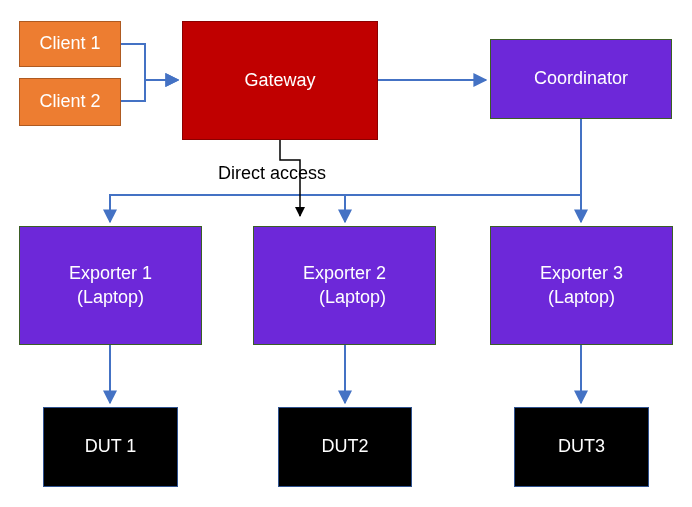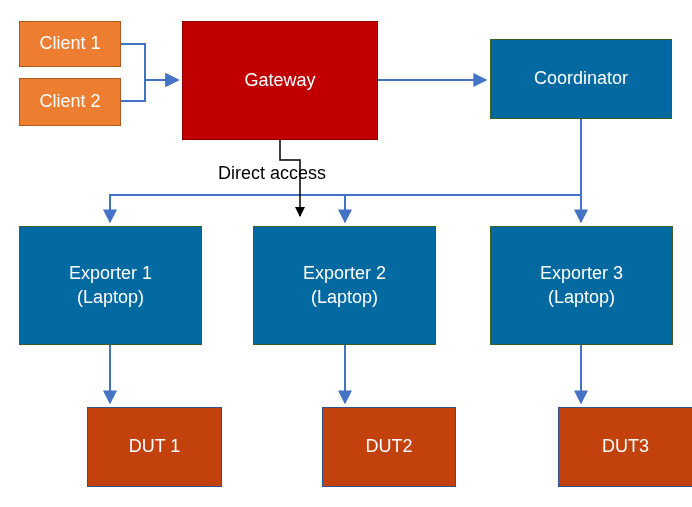--- a/index.html
+++ b/index.html
@@ -1,21 +1,21 @@
 <!DOCTYPE html>
 <html><head>
 <meta charset="utf-8">
 <style>
 html, body { margin: 0; padding: 0; }
 body { width: 692px; height: 507px; position: relative; font-family: "Segoe UI", Arial, sans-serif; background: #fff; }
 .box { position: absolute; display: flex; align-items: center; justify-content: center; color: #fff; font-size: 18px; line-height: 1.3; text-align: center; border: 1px solid; box-sizing: border-box; }
 .orange { background: #ED7D31; border-color: #AE5A21; }
 .red    { background: #C00000; border-color: #8B0000; }
-.green  { background: #0369a1; border-color: #3B5E26; }
-.blue   { background: #c2410c; border-color: #2F528F; margin-left: 44px; }
+.green  { background: #6d28d9; border-color: #3B5E26; }
+.blue   { background: #000000; border-color: #2F528F; }
 .label  { position: absolute; font-size: 18px; color: #000; }
 svg.overlay { position: absolute; top: 0; left: 0; width: 692px; height: 507px; pointer-events: none; }
 </style>
 </head>
 <body>
 
 <div class="box orange" style="left:19px; top:21px; width:102px; height:46px;">
   <span>Client 1</span>
 </div>
 <div class="box orange" style="left:19px; top:78px; width:102px; height:48px;">
@@ -29,21 +29,21 @@
 <div class="box green" style="left:490px; top:39px; width:182px; height:80px;">
   <span>Coordinator</span>
 </div>
 
 <div class="box green" style="left:19px; top:226px; width:183px; height:119px;">
   <div>
     <div>Exporter 1</div>
     <div>(Laptop)</div>
   </div>
 </div>
-<div class="box green" style="left:253px; top:226px; width:183px; height:119px;">
+<div class="box green" style="left:253px; top:226px; width:183px; height:119px;text-align:right;">
   <div>
     <div>Exporter 2</div>
     <div>(Laptop)</div>
   </div>
 </div>
 <div class="box green" style="left:490px; top:226px; width:183px; height:119px;">
   <div>
     <div>Exporter 3</div>
     <div>(Laptop)</div>
   </div>

